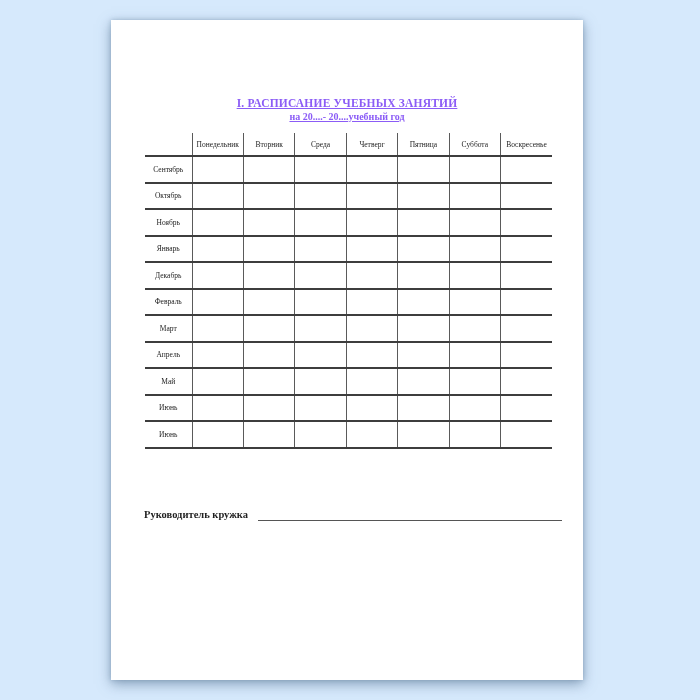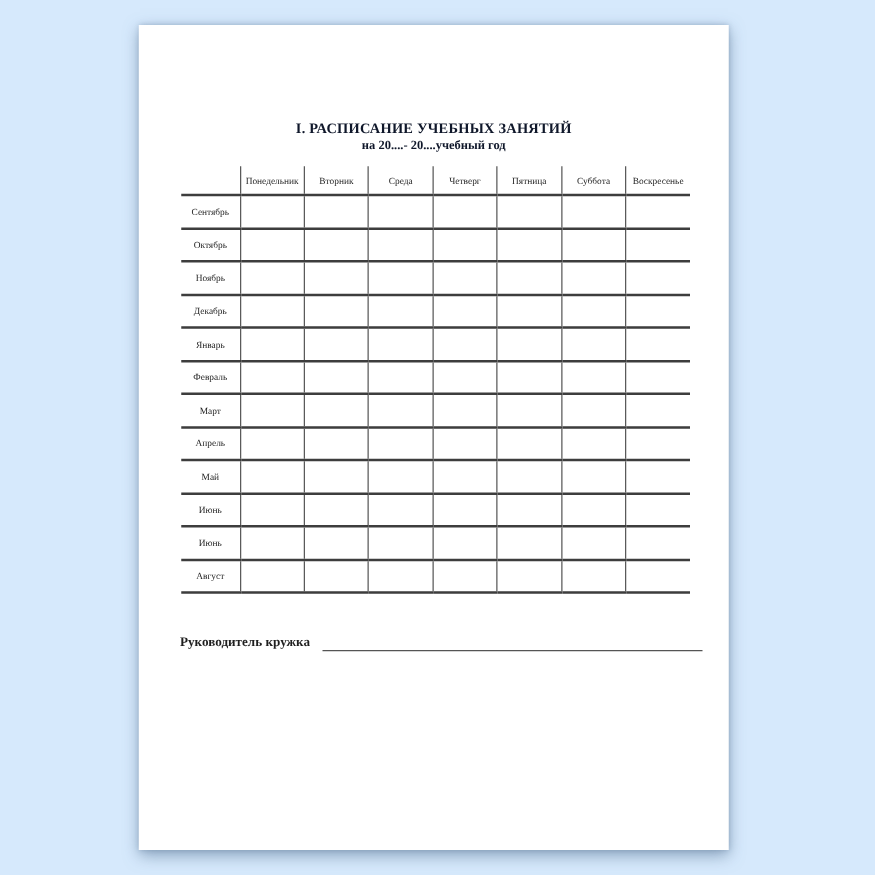--- a/index.html
+++ b/index.html
@@ -16,21 +16,22 @@
     position: absolute;
     left: 111px; top: 20px;
     width: 472px; height: 660px;
     background: #ffffff;
     box-shadow: 0 4px 12px rgba(100,128,158,0.70), 0 0 4px rgba(110,138,168,0.45);
   }
   .title-block {
     position: absolute;
     top: 76px; left: 0; right: 0;
     text-align: center;
-    color: #0f172a;
+    color: #8b5cf6;
+    text-decoration: underline;
   }
   .doc-title {
     font-size: 11.5px;
     font-weight: bold;
     letter-spacing: 0.2px;
     line-height: 14px;
   }
   .doc-subtitle {
     font-size: 10px;
     font-weight: bold;
@@ -149,40 +150,40 @@
         <th>Ноябрь</th>
         <td></td>
           <td></td>
           <td></td>
           <td></td>
           <td></td>
           <td></td>
           <td></td>
       </tr>
       <tr>
+        <th>Январь</th>
+        <td></td>
+          <td></td>
+          <td></td>
+          <td></td>
+          <td></td>
+          <td></td>
+          <td></td>
+      </tr>
+      <tr>
         <th>Декабрь</th>
         <td></td>
           <td></td>
           <td></td>
           <td></td>
           <td></td>
           <td></td>
           <td></td>
       </tr>
       <tr>
-        <th>Январь</th>
-        <td></td>
-          <td></td>
-          <td></td>
-          <td></td>
-          <td></td>
-          <td></td>
-          <td></td>
-      </tr>
-      <tr>
         <th>Февраль</th>
         <td></td>
           <td></td>
           <td></td>
           <td></td>
           <td></td>
           <td></td>
           <td></td>
       </tr>
       <tr>
@@ -220,30 +221,20 @@
         <td></td>
           <td></td>
           <td></td>
           <td></td>
           <td></td>
           <td></td>
           <td></td>
       </tr>
       <tr>
         <th>Июнь</th>
-        <td></td>
-          <td></td>
-          <td></td>
-          <td></td>
-          <td></td>
-          <td></td>
-          <td></td>
-      </tr>
-      <tr>
-        <th>Август</th>
         <td></td>
           <td></td>
           <td></td>
           <td></td>
           <td></td>
           <td></td>
           <td></td>
       </tr>
     </tbody>
   </table>

